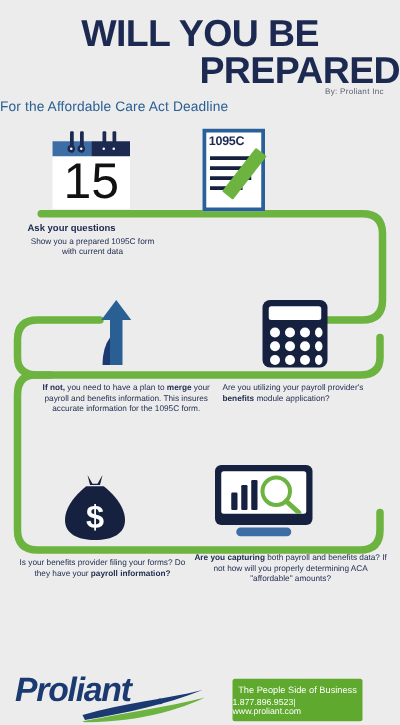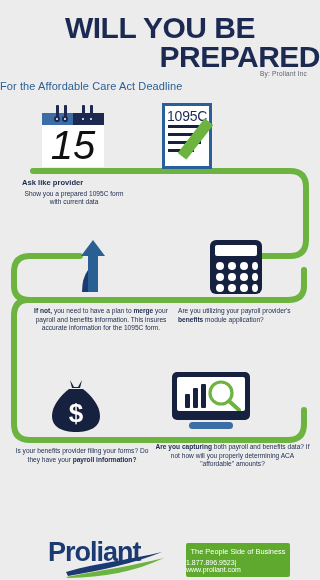--- a/index.html
+++ b/index.html
@@ -50,26 +50,26 @@
   .cal { position:absolute; left:42px; top:2px; width:62px; height:62px; }
   .cal-body { position:absolute; left:0; top:8px; width:62px; height:54px; background:#fff; }
   .cal-head { position:absolute; left:0; top:8px; width:62px; height:12px; }
   .cal-head .hl { position:absolute; left:0; top:0; width:31px; height:12px; background:#3c6ea5; }
   .cal-head .hr { position:absolute; left:31px; top:0; width:31px; height:12px; background:#1c2a52; }
   .ring { position:absolute; top:0px; width:3px; height:17px; background:#1c2a52; border-radius:1px; }
   .ringdot { position:absolute; width:6px; height:6px; border:2px solid #1c2a52; border-radius:50%; background:#fff; top:11px; }
   .cal-num {
     position:absolute; left:0; top:18px; width:62px;
     text-align:center; font-size:40px; line-height:44px;
-    color:#111; font-weight:400; font-family:"Liberation Sans", sans-serif;font-style:italic;
+    color:#111; font-weight:400; font-family:"Liberation Sans", sans-serif;
   }
 
   .doc { position:absolute; left:162px; top:0px; width:58px; height:70px; }
   .doc-frame { position:absolute; left:0; top:0; width:50px; height:66px; border:3px solid #2a6099; background:#fff; }
-  .doc-label { position:absolute; left:5px; top:5px; font-size:14px; font-weight:normal; color:#1c2a52; letter-spacing:-0.2px; }
+  .doc-label { position:absolute; left:5px; top:5px; font-size:10px; font-weight:bold; color:#1c2a52; letter-spacing:-0.2px; }
   .doc-line { position:absolute; left:6px; height:3px; background:#16203f; }
   .pencil {
     position:absolute; left:28px; top:14px; width:11px; height:44px;
     background:#6cb33f; transform:rotate(38deg); transform-origin:50% 50%;
     border-radius:1px;
   }
 
   
   .tb { position:absolute; font-size:6.6px; line-height:8.6px; color:#1c2a4d; }
   .tb .hd { font-weight:bold; font-size:7.6px; display:block; margin-bottom:2px; }
@@ -107,24 +107,23 @@
   .mon { position:absolute; left:172px; top:372px; width:82px; height:62px; }
   .mon-frame { position:absolute; left:0; top:0; width:78px; height:48px; background:#16203f; border-radius:5px; }
   .mon-screen { position:absolute; left:5px; top:5px; width:68px; height:34px; background:#fff; border-radius:2px; }
   .mon-stand { position:absolute; left:17px; top:50px; width:44px; height:7px; background:#3c6ea5; border-radius:4px; }
   .bar { position:absolute; bottom:3px; width:5px; background:#16203f; border-radius:1px; }
 
   
   .footer-logo { position:absolute; left:10px; top:536px; width:170px; height:42px; }
   .logo-text {
     position:absolute; left:2px; top:1px;
-    font-size:27px; font-weight:bold; 
+    font-size:27px; font-weight:bold; font-style:italic;
     color:#1c3a72; letter-spacing:-1px;
     font-family:"Liberation Sans", sans-serif;
-    margin-left:36px;
   }
   .green-box {
     position:absolute; left:186px; top:543px; width:104px; height:34px;
     background:#5fa92e; border-radius:2px;
     display:flex; flex-direction:column; align-items:center; justify-content:center;
   }
   .gb1 { color:#fff; font-size:7.4px; margin-bottom:3px; }
   .gb2 { color:#fff; font-size:7px; }
 </style>
 </head>
@@ -171,21 +170,21 @@
       <div class="doc-label">1095C</div>
       <div class="doc-line" style="top:22px; width:36px;"></div>
       <div class="doc-line" style="top:30px; width:30px;"></div>
       <div class="doc-line" style="top:38px; width:33px;"></div>
       <div class="doc-line" style="top:46px; width:26px;"></div>
       <div class="pencil"></div>
     </div>
   </div>
 
   <div class="tb tb-ask">
-    <span class="hd">Ask like provider</span>
+    <span class="hd">Ask your questions</span>
     <span>Show you a prepared 1095C form with current data</span>
   </div>
 
 
   <div class="arrow">
     <svg viewBox="0 0 30 52" width="30" height="52">
       <path d="M15,0 L27,16 H20 V52 H10 V16 H3 Z" fill="#2a5f93"></path>
       <path d="M10,30 L10,52 L4,52 Q4,38 10,30 Z" fill="#1c3a72"></path>
     </svg>
   </div>

